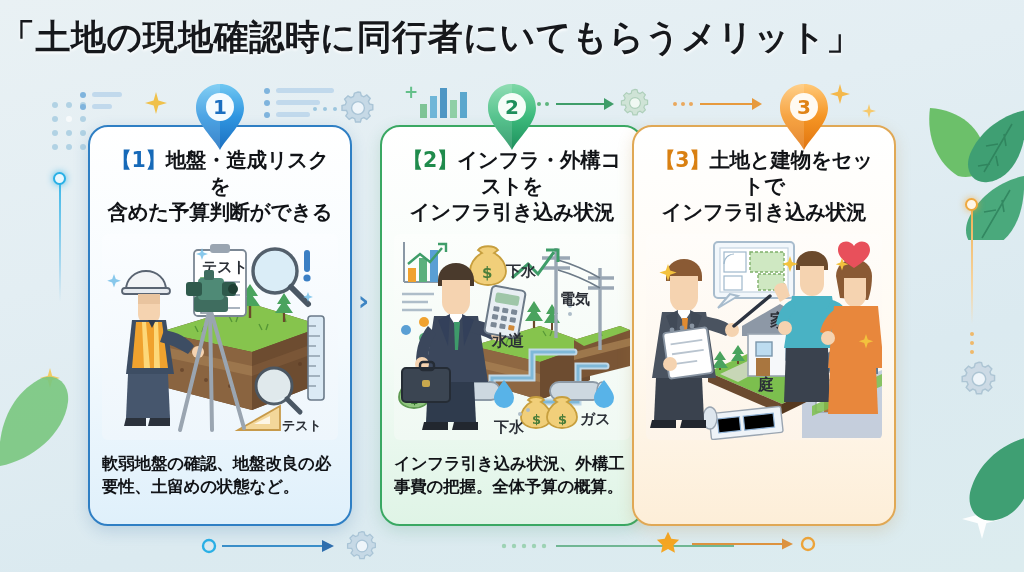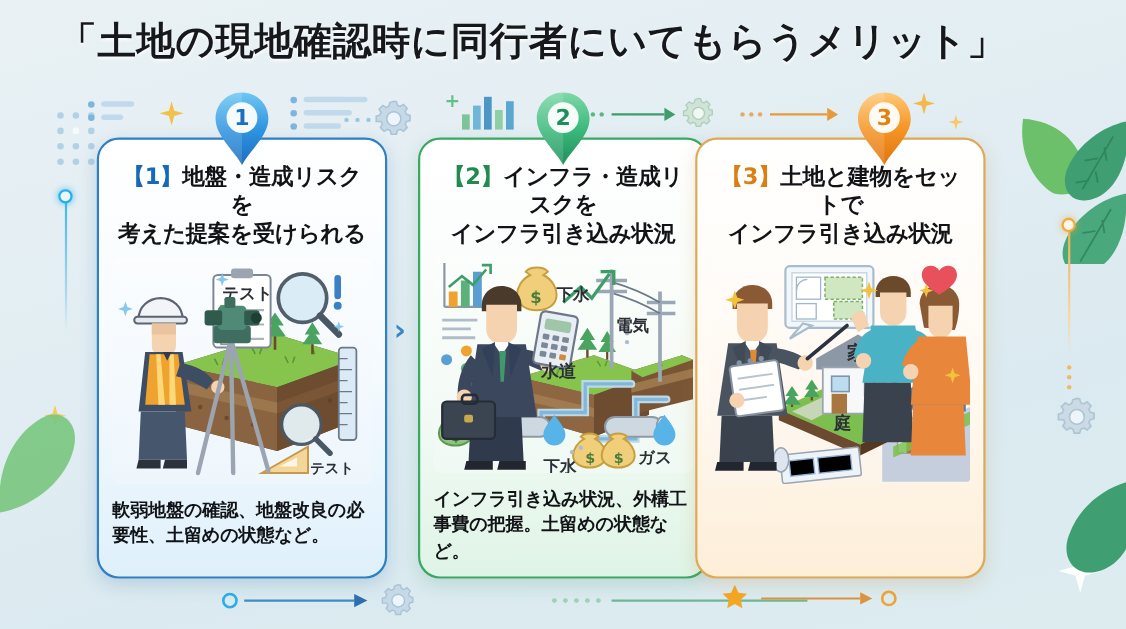--- a/index.html
+++ b/index.html
@@ -20,21 +20,21 @@
   .linebar { position: absolute; height: 5px; border-radius: 3px; background: #b4d2ea; opacity: .75; }
   .linedot { position: absolute; width: 6px; height: 6px; border-radius: 50%; background: #7fb4dd; }
   .gear { position: absolute; }
   .railline { position: absolute; width: 2px; background: linear-gradient(180deg,#39b6e8,#a9d8ef 70%,rgba(169,216,239,0)); }
   .railknob { position: absolute; width: 13px; height: 13px; border-radius: 50%; border: 2.5px solid #2ab0e6; background: #eaf7fd; box-shadow: 0 0 7px rgba(42,176,230,.8); }
   .plusmark { position:absolute; color:#64c08a; font-weight:700; font-size:17px; line-height:1; }
 
   
   .title {
     position: absolute; top: 14px; left: 0; width: 968px;
-    text-align: center;
+    text-align: left;
     font-size: 35px; font-weight: 700; letter-spacing: .5px;
     color: #16181c;
     text-shadow: 0 2px 3px rgba(255,255,255,.9);
   }
 
   
   .card {
     position: absolute; top: 125px; width: 264px; height: 401px;
     border-radius: 20px;
     padding: 20px 14px 12px 14px;
@@ -246,21 +246,21 @@
 </div>
 
 <div class="title ja">「土地の現地確認時に同行者にいてもらうメリット」</div>
 
 <div class="chev a">›</div>
 <div class="chev b">›</div>
 
 <div class="card c1">
   <div class="card-title ja">
     <span class="num">【1】</span><span>地盤・造成リスクを</span><br>
-    <span>考えた提案を受けられる</span>
+    <span>含めた予算判断ができる</span>
   </div>
 
   <div class="illus">
     <svg width="236" height="206" viewBox="0 0 236 206">
 
       <g>
         <path d="M58 98 L150 70 L222 92 L222 148 L150 176 L58 152 Z" fill="#6b4a2f"></path>
         <path d="M58 98 L150 70 L222 92 L150 118 Z" fill="#86c44d"></path>
         <path d="M58 98 L150 118 L150 176 L58 152 Z" fill="#8a6440"></path>
         <path d="M150 118 L222 92 L222 148 L150 176 Z" fill="#6d4c30"></path>
@@ -373,21 +373,21 @@
         <path d="M206 58l1.3 3.6 3.6 1.3-3.6 1.3-1.3 3.6-1.3-3.6-3.6-1.3 3.6-1.3z"></path>
       </g>
     </svg>
   </div>
 
   <div class="caption ja">軟弱地盤の確認、地盤改良の必要性、土留めの状態など。</div>
 </div>
 
 <div class="card c2">
   <div class="card-title ja">
-    <span class="num">【2】</span><span>インフラ・造成リスクを</span><br>
+    <span class="num">【2】</span><span>インフラ・外構コストを</span><br>
     <span>インフラ引き込み状況</span>
   </div>
 
   <div class="illus">
     <svg width="236" height="206" viewBox="0 0 236 206">
 
       <g>
         <path d="M78 112 L146 92 L196 110 L196 146 L146 166 L78 146 Z" fill="#7a5535"></path>
         <path d="M78 112 L146 92 L196 110 L146 128 Z" fill="#86c44d"></path>
         <path d="M78 112 L146 128 L146 166 L78 146 Z" fill="#8e6742"></path>
@@ -520,21 +520,21 @@
       </g>
 
       <text x="112" y="42" font-size="15" font-weight="700" fill="#2b2f36" class="ja">下水</text>
       <text x="166" y="70" font-size="15" font-weight="700" fill="#2b2f36" class="ja">電気</text>
       <text x="98" y="112" font-size="16" font-weight="700" fill="#2b2f36" class="ja">水道</text>
       <text x="100" y="198" font-size="15" font-weight="700" fill="#2b2f36" class="ja">下水</text>
       <text x="186" y="190" font-size="15" font-weight="700" fill="#2b2f36" class="ja">ガス</text>
     </svg>
   </div>
 
-  <div class="caption ja">インフラ引き込み状況、外構工事費の把握。土留めの状態など。</div>
+  <div class="caption ja">インフラ引き込み状況、外構工事費の把握。全体予算の概算。</div>
 </div>
 
 <div class="card c3">
   <div class="card-title ja">
     <span class="num">【3】</span><span>土地と建物をセットで</span><br>
     <span>インフラ引き込み状況</span>
   </div>
 
   <div class="illus">
     <svg width="236" height="206" viewBox="0 0 236 206">

